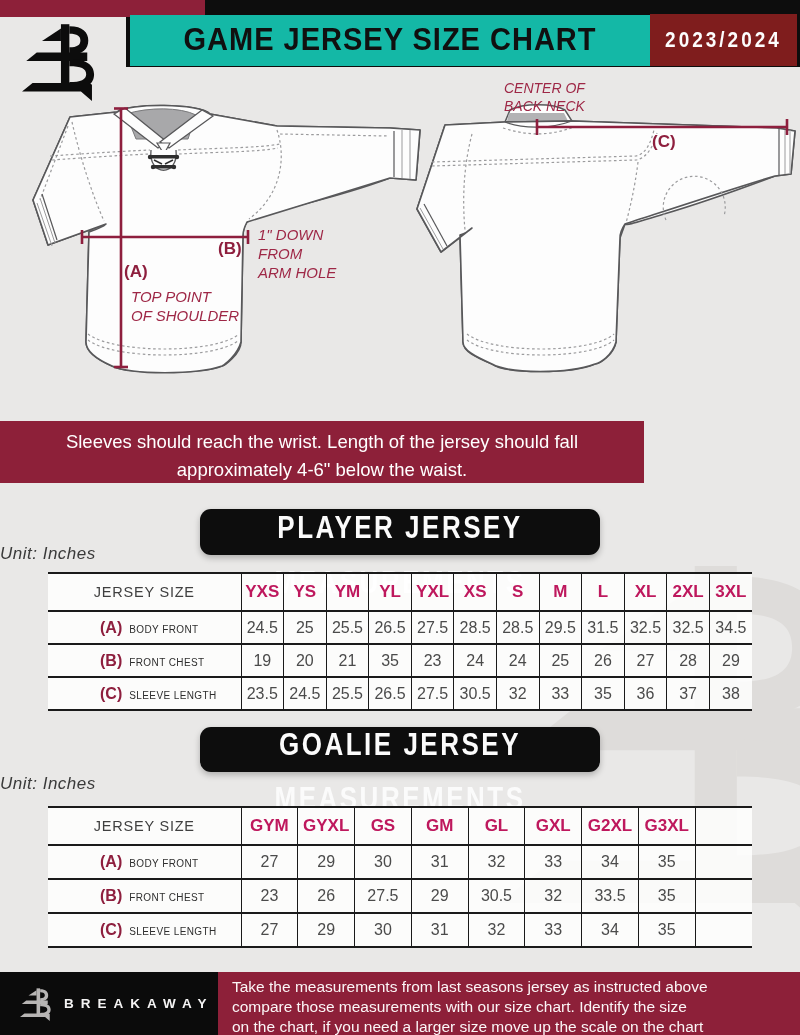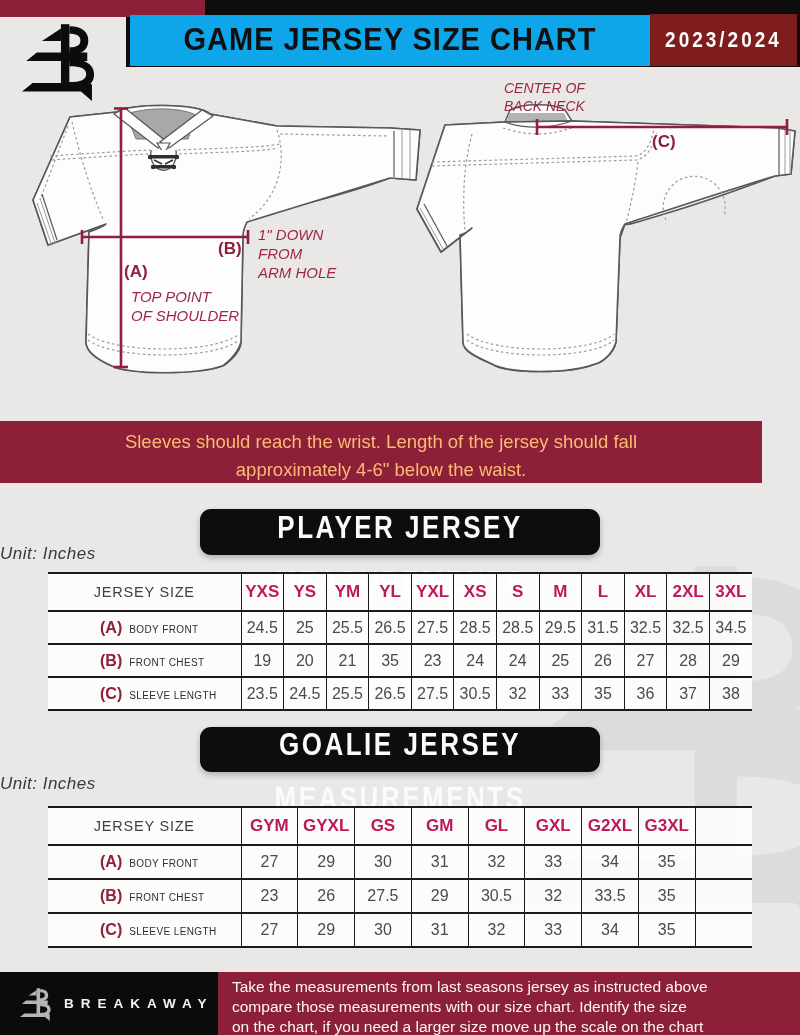--- a/index.html
+++ b/index.html
@@ -3,40 +3,40 @@
 <meta charset="utf-8">
 <style>
   html,body{margin:0;padding:0;background:#cfcecd;}
   .page{position:relative;width:800px;height:1035px;background:#e9e8e7;overflow:hidden;
         font-family:"Liberation Sans",sans-serif;}
   .abs{position:absolute;}
 
   
   .hdr-black{left:126px;top:0;width:674px;height:67px;background:#0d0d0d;}
   .hdr-strip{left:0;top:0;width:205px;height:17px;background:#8d2039;}
-  .title-box{left:130px;top:15px;width:520px;height:51px;background:#0ea5e9;text-align:center;}
+  .title-box{left:130px;top:15px;width:520px;height:51px;background:#14b8a6;text-align:center;}
   .title-box span{display:inline-block;line-height:51px;font-size:29px;font-weight:bold;color:#101010;
         letter-spacing:1px;transform:scaleY(1.05);}
   .season-box{left:650px;top:14px;width:147px;height:52px;background:#7f1d1d;text-align:center;}
   .season-box span{display:inline-block;line-height:52px;font-size:19px;font-weight:bold;color:#fdfdfd;
         letter-spacing:3px;transform:scaleY(1.15);}
   .logo{left:22px;top:20px;width:80px;height:82px;}
 
   
   .ann{color:#9e2746;font-style:italic;font-size:15px;line-height:1.27;white-space:pre-line;z-index:3;}
   .ann-key{color:#8e1f3e;font-weight:bold;font-style:normal;font-size:17px;z-index:3;}
   .ann-a-key{left:124px;top:262px;}
   .ann-a-note{left:131px;top:287px;}
   .ann-b-key{left:218px;top:239px;}
   .ann-b-note{left:258px;top:225px;}
   .ann-c-key{left:652px;top:132px;}
   .ann-c-note{left:504px;top:80px;font-size:14px;}
 
   
-  .notice{left:0;top:421px;width:762px;height:62px;background:#8d2039;color:#fdba74;
+  .notice{left:0;top:421px;width:644px;height:62px;background:#8d2039;color:#ffffff;
         text-align:center;font-size:18.5px;line-height:1.5;padding-top:7px;box-sizing:border-box;
         white-space:pre-line;z-index:2;}
 
   
   .sec-banner{left:50%;transform:translateX(-50%);background:#0d0d0d;border-radius:11px;
         padding:0 26px;text-align:center;box-shadow:0 3px 6px rgba(0,0,0,.25);z-index:2;}
   .sec-banner span{display:inline-block;font-weight:bold;color:#fbfbfb;font-size:26px;
         letter-spacing:2.5px;transform:scaleY(1.18);}
   .sec-player{top:509px;height:46px;}
   .sec-player span{line-height:46px;}

